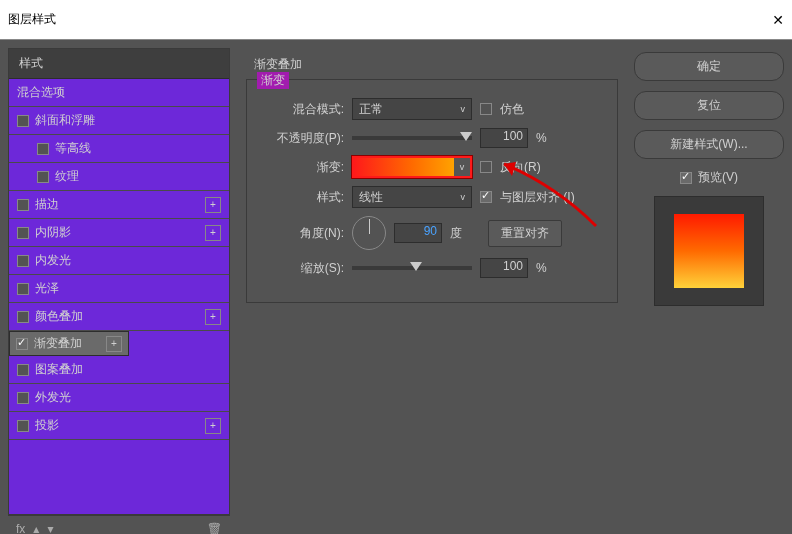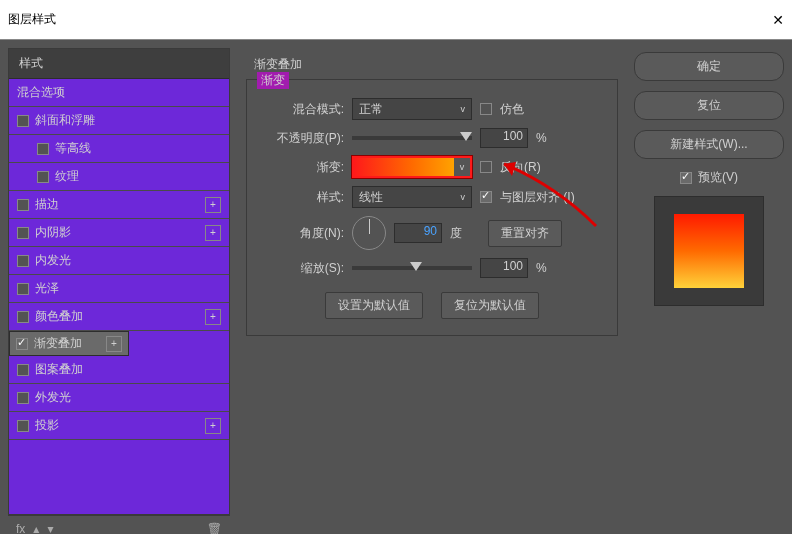--- a/index.html
+++ b/index.html
@@ -179,24 +179,20 @@
 
       <div class="frow">
         <div class="lbl">缩放(S):</div>
         <div class="slider">
             <div class="th" style="left:58px"></div>
           </div>
         <div class="num">100</div>
         <span>%</span>
       </div>
 
-      <div class="btn-row">
-        <div class="btn">设置为默认值</div>
-        <div class="btn">复位为默认值</div>
-      </div>
     </div>
 
     <svg class="arrow-annot" style="left:248px;top:108px" width="120" height="80">
       <path class="arrow-line" d="M110,70 Q70,30 18,8"></path>
       <polygon class="arrow-head" points="18,8 30,6 26,20"></polygon>
     </svg>
   </div>
 
   <div class="right">
     <div class="rbtn">确定</div>

